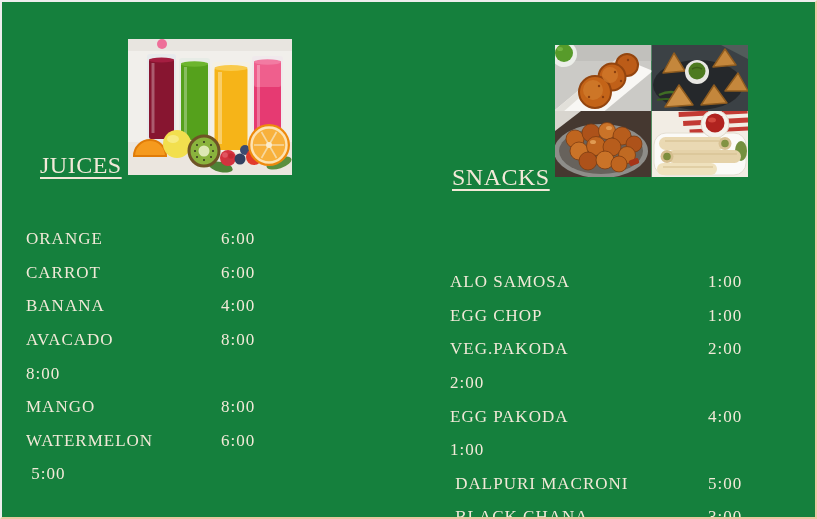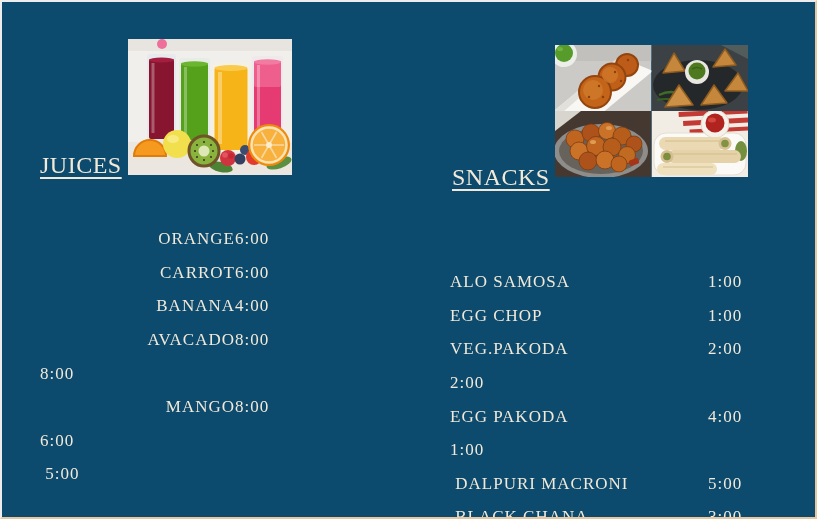--- a/index.html
+++ b/index.html
@@ -1,20 +1,20 @@
 <!DOCTYPE html>
 <html><head>
 <meta charset="utf-8">
 <style>
   html,body{margin:0;padding:0;background:#888;}
   .stage{
     position:relative;
     width:817px;height:519px;
     box-sizing:border-box;
-    background:#0c4a6e;
+    background:#15803d;
     border-style:solid;border-width:2px;
     border-color:#ededed #e7c7a0 #e7c7a0 #ededed;
     overflow:hidden;
     font-family:"Liberation Serif","DejaVu Serif",serif;
     color:#f2e9d8;
   }
   .section-title{
     position:absolute;
     margin:0;
     font-size:24px;
@@ -25,21 +25,21 @@
     text-underline-offset:4px;
     text-decoration-thickness:1.5px;
     white-space:pre;
   }
   #juices-title{left:38px;top:150px;}
   #snacks-title{left:450px;top:162px;}
   .photo{position:absolute;display:block;}
   #juices-photo{left:126px;top:37px;width:164px;height:136px;}
   #snacks-photo{left:553px;top:43px;width:193px;height:132px;}
   .menu-list{position:absolute;top:220px;}
-  #juices-list{left:38px;width:340px;text-align:right;}
+  #juices-list{left:24px;width:340px;}
   #snacks-list{left:448px;width:350px;margin-top:43px;}
   .menu-row{display:flex;align-items:center;height:33.6px;}
   .item-name,.item-price{
     font-size:17px;
     letter-spacing:1px;
     white-space:pre;
     line-height:1;
   }
   #juices-list .item-name{width:195px;flex:none;}
   #snacks-list .item-name{width:258px;flex:none;}
@@ -240,20 +240,21 @@
       <span class="item-price">8:00</span>
     </div>
     <div class="menu-row">
       <span class="item-price">8:00</span>
     </div>
     <div class="menu-row">
       <span class="item-name">MANGO</span>
       <span class="item-price">8:00</span>
     </div>
     <div class="menu-row">
+      <span class="item-name">WATERMELON</span>
       <span class="item-price">6:00</span>
     </div>
     <div class="menu-row">
       <span class="item-price"> 5:00</span>
     </div>
   </div>
 
   <div class="menu-list" id="snacks-list">
     <div class="menu-row">
       <span class="item-name">ALO SAMOSA</span>

